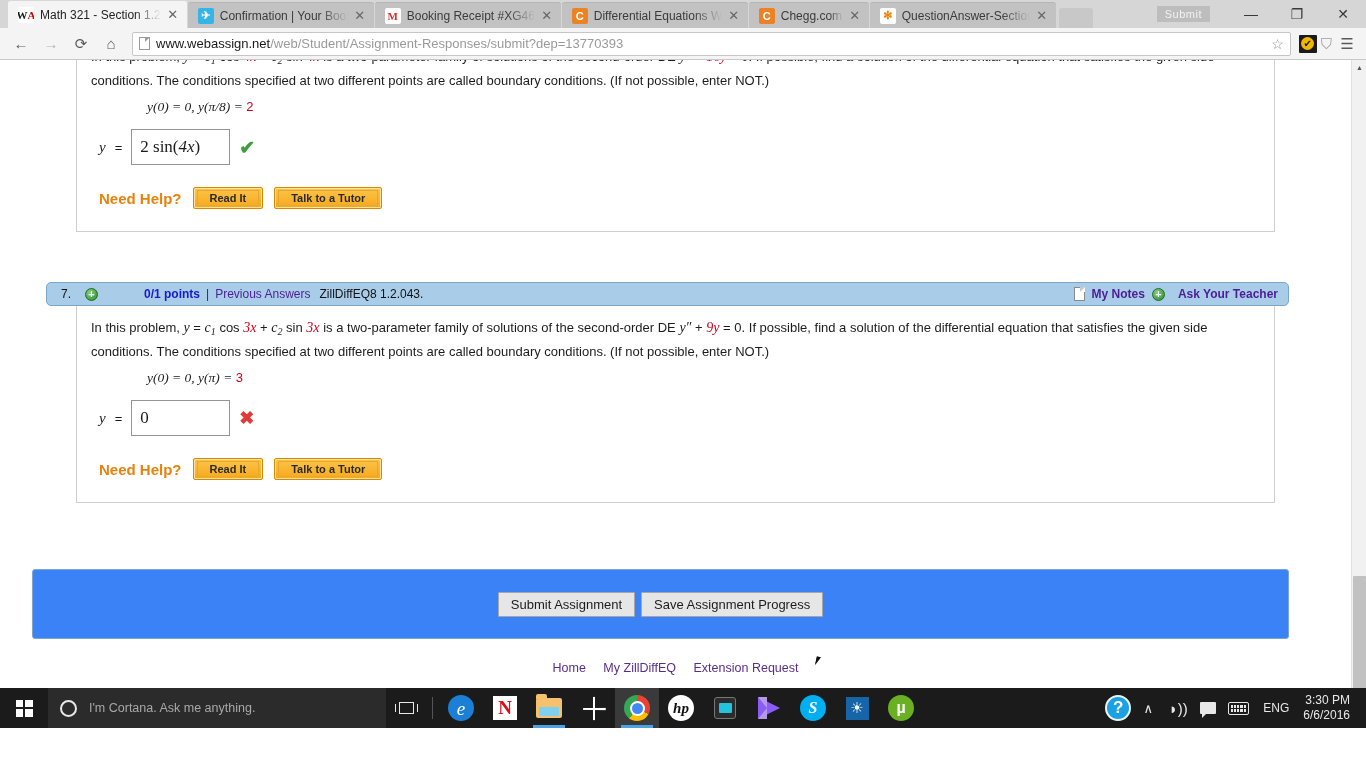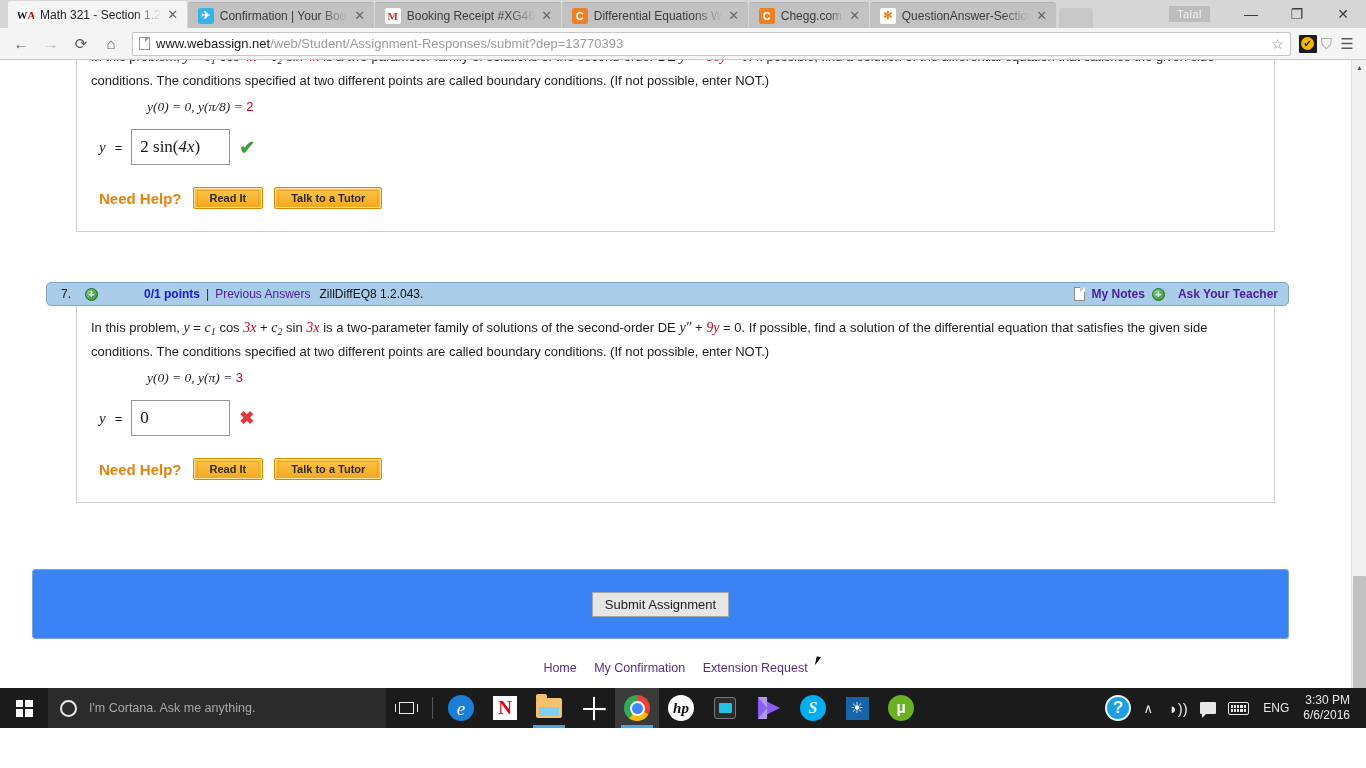--- a/index.html
+++ b/index.html
@@ -693,21 +693,21 @@
 
     <div class="tab">
       <span class="favicon fav-qa">✻</span>
       <span class="tab-title">QuestionAnswer-Section</span>
       <span class="tab-close">✕</span>
     </div>
 
     <div class="tab-new"></div>
 
     <div class="win-controls">
-      <span class="profile-chip">Talal</span>
+      <span class="profile-chip">Submit</span>
       <span class="wbtn">—</span>
       <span class="wbtn">❐</span>
       <span class="wbtn">✕</span>
     </div>
   </div>
 
   <div class="toolbar">
     <span class="nav-btn">←</span>
     <span class="nav-btn fwd">→</span>
     <span class="nav-btn">⟳</span>
@@ -802,25 +802,26 @@
               </button>
             <button class="helpbtn">
                 <span>Talk to a Tutor</span>
               </button>
           </div>
         </div>
       </div>
 
       <div class="submitbar">
         <button class="graybtn">Submit Assignment</button>
+        <button class="graybtn">Save Assignment Progress</button>
       </div>
 
       <div class="footlinks">
         <a href="#">Home</a>
-        <a href="#">My Confirmation</a>
+        <a href="#">My ZillDiffEQ</a>
         <a href="#">Extension Request</a>
         <span class="cursor-arrow"></span>
       </div>
 
       <div class="divider"></div>
       <div class="copyright">WebAssign® 4.0 © 1997-2016 Advanced Instructional Systems, Inc. All rights reserved.</div>
     </div>
 
     <div class="scrollbar">
       <div class="sb-arrow">▲</div>

